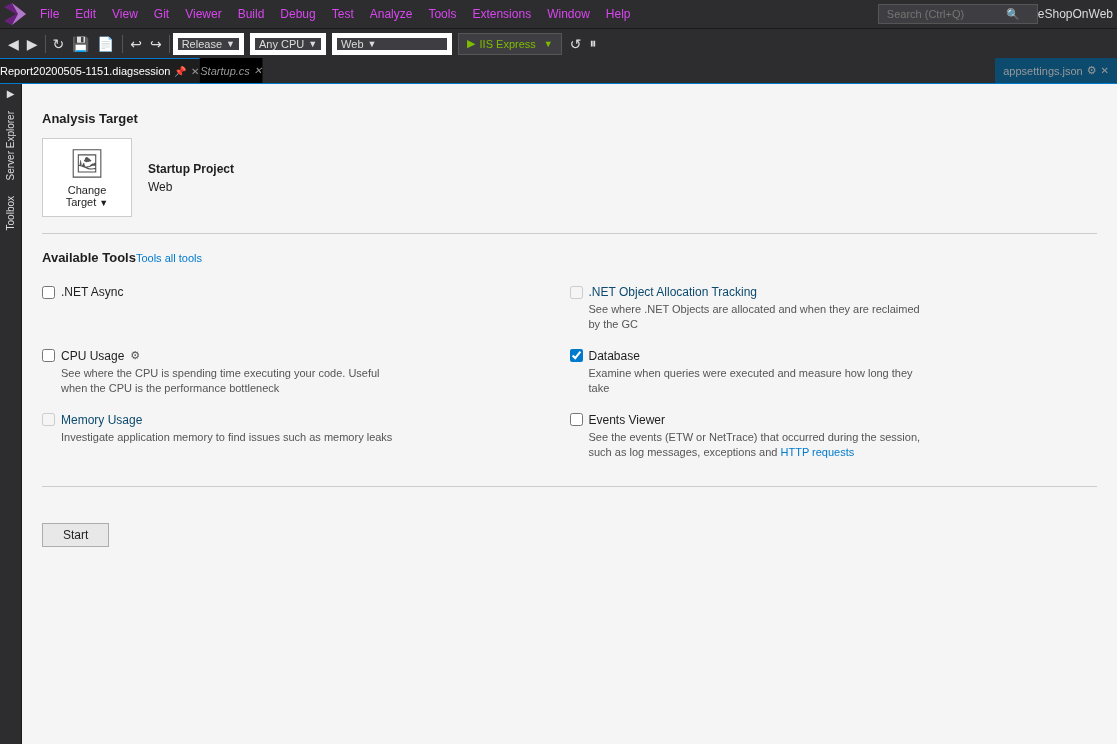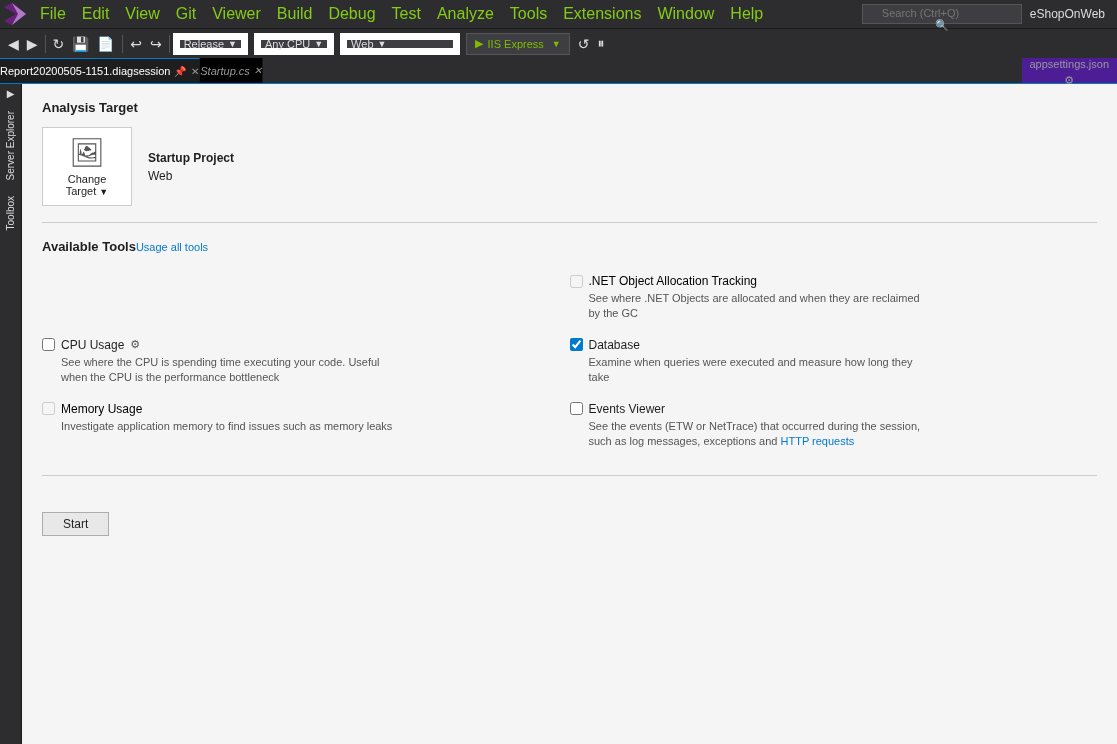--- a/index.html
+++ b/index.html
@@ -2,53 +2,53 @@
 <html><head>
   <meta charset="utf-8">
   <style>
     * { box-sizing: border-box; margin: 0; padding: 0; }
     body { font-family: 'Segoe UI', Tahoma, Geneva, Verdana, sans-serif; font-size: 12px; background: #f5f5f5; color: #1e1e1e; width: 1117px; height: 744px; overflow: hidden; }
 
     
     .menu-bar { background: #2d2d30; display: flex; align-items: center; height: 28px; padding: 0 4px; }
     .menu-logo { width: 22px; height: 22px; margin-right: 6px; }
     .menu-logo svg { width: 22px; height: 22px; }
-    .menu-item { color: #84cc16; padding: 4px 8px; cursor: pointer; font-size: 16px; }
-    .search-box { margin-left: auto; background: #3e3e42; border: 1px solid #555; color: #dcdcdc; padding: 2px 8px; width: 160px; font-size: 11px; display: flex; align-items: center; height: 20px; flex-direction: column; }
+    .menu-item { color: #d946ef; padding: 4px 8px; cursor: pointer; font-size: 12px; }
+    .search-box { margin-left: auto; background: #3e3e42; border: 1px solid #555; color: #dcdcdc; padding: 2px 8px; width: 160px; font-size: 11px; display: flex; align-items: center; height: 20px; }
     .search-box input { background: transparent; border: none; color: #dcdcdc; outline: none; font-size: 11px; width: 120px; }
-    .user-label { color: #dcdcdc; padding: 4px 8px; font-size: 12px; }
+    .user-label { color: #dcdcdc; padding: 4px 0; font-size: 12px; }
 
     
     .toolbar { background: #2d2d30; display: flex; align-items: center; height: 30px; padding: 0 4px; border-top: 1px solid #1a1a1a; }
     .toolbar-btn { background: transparent; border: none; color: #dcdcdc; cursor: pointer; padding: 2px 4px; font-size: 14px; display: flex; align-items: center; }
     .toolbar-separator { width: 1px; height: 18px; background: #555; margin: 0 3px; }
-    .toolbar-dropdown { background: #3e3e42; border: 7px solid #ffffff; color: #dcdcdc; font-size: 11px; padding: 2px 4px; display: flex; align-items: center; cursor: pointer; height: 22px; }
+    .toolbar-dropdown { background: #3e3e42; border: 5px solid #ffffff; color: #dcdcdc; font-size: 11px; padding: 2px 4px; display: flex; align-items: center; cursor: pointer; height: 22px; }
     .toolbar-dropdown-arrow { margin-left: 4px; font-size: 9px; }
     .run-btn { background: #3e3e42; border: 1px solid #555; color: #7fbc00; font-size: 11px; padding: 2px 8px; display: flex; align-items: center; cursor: pointer; height: 22px; gap: 4px; }
     .run-arrow { color: #7fbc00; }
 
     
     .tabs-bar { background: #2d2d30; display: flex; align-items: stretch; height: 26px; border-bottom: 1px solid #007acc; }
     .tab { display: flex; align-items: center; padding: 0 0; font-size: 11px; color: #dcdcdc; cursor: pointer; border-right: 1px solid #1a1a1a; position: relative; gap: 4px; }
     .tab.active { background: #1e1e1e; color: #fff; border-top: 1px solid #007acc; }
     .tab.inactive { background: #000000; color: #999; font-style: italic; }
     .tab-close { font-size: 10px; color: #999; cursor: pointer; }
     .tab-pin { font-size: 10px; color: #999; }
-    .appsettings-tab { margin-left: auto; background: #4c1d95; color: #999; display: flex; align-items: center; padding: 0 8px; font-size: 11px; gap: 4px; flex-direction: column; }
+    .appsettings-tab { margin-left: auto; background: #0c4a6e; color: #999; display: flex; align-items: center; padding: 0 8px; font-size: 11px; gap: 4px; }
     .appsettings-gear { font-size: 11px; }
 
     
     .main-area { display: flex; height: calc(744px - 28px - 30px - 26px); }
     .left-sidebar { width: 22px; background: #2d2d30; display: flex; flex-direction: column; align-items: center; border-right: 1px solid #1a1a1a; }
     .sidebar-label { color: #dcdcdc; font-size: 10px; writing-mode: vertical-lr; transform: rotate(180deg); padding: 8px 0; cursor: pointer; user-select: none; }
     .sidebar-arrow { color: #dcdcdc; font-size: 10px; padding: 4px 0; cursor: pointer; }
 
     
     .content-area { flex: 1; background: #f5f5f5; overflow-y: auto; }
-    .diag-panel { background: #f5f5f5; padding: 16px 20px; }
+    .diag-panel { background: #f5f5f5; padding: 16px 20px; margin-top: 11px; }
 
     
     .section-title { font-size: 13px; font-weight: 600; color: #1e1e1e; margin-bottom: 12px; }
     .target-box { border: 1px solid #ccc; background: #fff; display: inline-flex; flex-direction: column; align-items: center; padding: 8px; width: 90px; cursor: pointer; margin-right: 16px; }
     .target-icon { font-size: 28px; color: #555; margin-bottom: 4px; }
     .target-label { font-size: 11px; color: #1e1e1e; text-align: center; }
     .target-dropdown { font-size: 9px; }
     .startup-info { display: inline-flex; flex-direction: column; justify-content: center; }
     .startup-project-title { font-size: 12px; font-weight: 600; color: #1e1e1e; margin-bottom: 4px; }
     .startup-project-name { font-size: 12px; color: #1e1e1e; }
@@ -58,21 +58,21 @@
 
     
     .tools-header { display: flex; justify-content: flex-start; align-items: center; margin-bottom: 14px; }
     .show-all-link { color: #007acc; font-size: 11px; cursor: pointer; text-decoration: none; }
 
     .tools-grid { display: grid; grid-template-columns: 1fr 1fr; gap: 0; }
     .tool-item { padding: 6px 0 10px 0; }
     .tool-header { display: flex; align-items: center; gap: 6px; margin-bottom: 3px; }
     .tool-checkbox { width: 13px; height: 13px; cursor: pointer; accent-color: #007acc; }
     .tool-name { font-size: 12px; color: #1e1e1e; font-weight: 400; }
-    .tool-name.disabled { color: #000000; }
+    .tool-name.disabled { color: #0c4a6e; }
     .tool-gear { font-size: 11px; color: #555; cursor: pointer; }
     .tool-desc { font-size: 11px; color: #555; margin-left: 19px; line-height: 1.4; max-width: 340px; }
     .tool-desc .link { color: #007acc; }
 
     .start-btn { margin-top: 20px; background: #e8e8e8; border: 1px solid #adadad; color: #1e1e1e; font-size: 12px; padding: 4px 20px; cursor: pointer; }
   </style>
 </head>
 <body>
 
 <div class="menu-bar">
@@ -177,26 +177,30 @@
           <div class="startup-project-title">Startup Project</div>
           <div class="startup-project-name">Web</div>
         </div>
       </div>
 
       <hr class="divider">
 
       
       <div class="tools-header">
         <div class="section-title" style="margin-bottom:0">Available Tools</div>
-        <a class="show-all-link">Usage all tools</a>
+        <a class="show-all-link">Tools all tools</a>
       </div>
 
       <div class="tools-grid">
 
         <div class="tool-item">
+          <div class="tool-header">
+            <input type="checkbox" class="tool-checkbox" style="">
+            <span class="tool-name">.NET Async</span>
+          </div>
         </div>
 
         <div class="tool-item">
           <div class="tool-header">
             <input type="checkbox" class="tool-checkbox" disabled="" style="">
             <span class="tool-name disabled">.NET Object Allocation Tracking</span>
           </div>
           <div class="tool-desc">See where .NET Objects are allocated and when they are reclaimed by the GC</div>
         </div>
 

